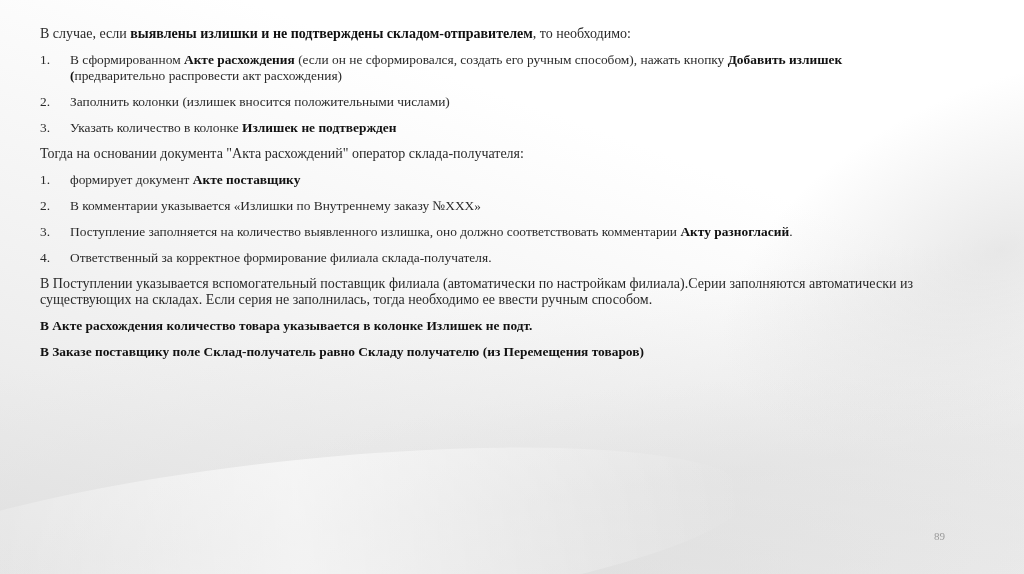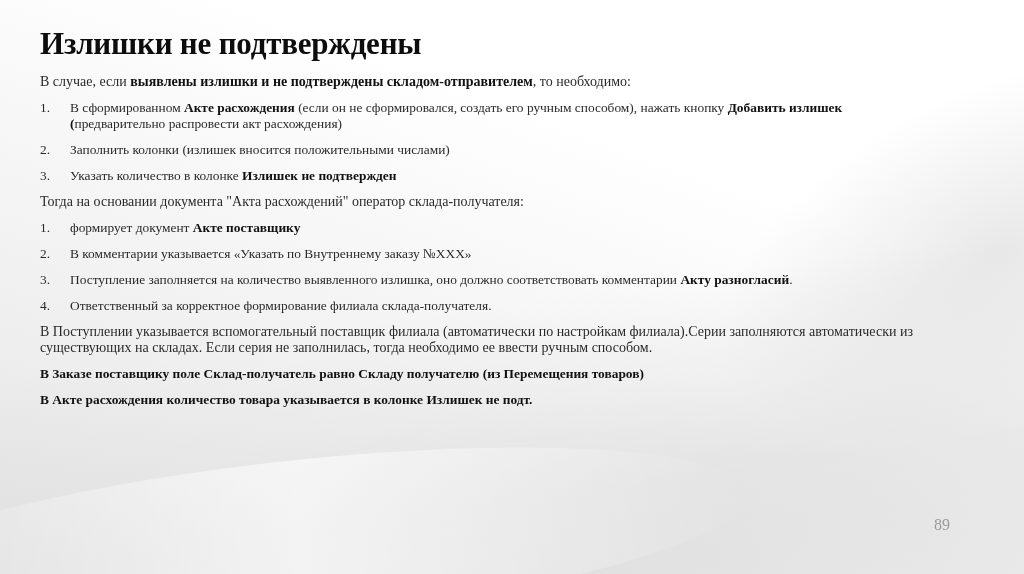--- a/index.html
+++ b/index.html
@@ -80,35 +80,34 @@
   .bold-line {
     font-size: 13.4px;
     font-weight: bold;
     line-height: 16px;
     margin: 0 0 10px 0;
     color: #111;
   }
   .page-num {
     position: absolute;
     left: 934px;
-    top: 516px;
-    font-size: 16px;
+    top: 530px;
+    font-size: 11px;
     color: #9a9a9a;
   }
 </style>
 </head>
 <body>
 
 <div class="slide">
   <div class="swoosh s1"></div>
   <div class="swoosh s2"></div>
   <div class="swoosh s3"></div>
 
   <div class="content">
-    <h1 class="title">Излишки не подтверждены</h1>
 
     <p class="para"><span>В случае, если </span><b>выявлены излишки и не подтверждены складом-отправителем</b><span>, то необходимо:</span></p>
 
     <div class="list">
       <div class="item">
         <span class="num">1.</span>
         <span class="txt"><span>В сформированном </span><b>Акте расхождения</b><span> (если он не сформировался, создать его ручным способом), нажать кнопку </span><b>Добавить излишек (</b><span>предварительно распровести акт расхождения)</span></span>
       </div>
       <div class="item">
         <span class="num">2.</span>
@@ -122,32 +121,32 @@
 
     <p class="para">Тогда на основании документа "Акта расхождений" оператор склада-получателя:</p>
 
     <div class="list">
       <div class="item">
         <span class="num">1.</span>
         <span class="txt"><span>формирует документ </span><b>Акте поставщику</b></span>
       </div>
       <div class="item">
         <span class="num">2.</span>
-        <span class="txt">В комментарии указывается «Указать по Внутреннему заказу №XXX»</span>
+        <span class="txt">В комментарии указывается «Излишки по Внутреннему заказу №XXX»</span>
       </div>
       <div class="item">
         <span class="num">3.</span>
         <span class="txt"><span>Поступление заполняется на количество выявленного излишка, оно должно соответствовать комментарии </span><b>Акту разногласий</b><span>.</span></span>
       </div>
       <div class="item">
         <span class="num">4.</span>
         <span class="txt">Ответственный за корректное формирование филиала склада-получателя.</span>
       </div>
     </div>
 
     <p class="para"><span>В Поступлении указывается </span><span class="u">вспомогательный</span><span> поставщик филиала (автоматически по настройкам филиала).Серии заполняются автоматически из существующих на складах. Если серия не заполнилась, тогда необходимо ее ввести ручным способом.</span></p>
 
+    <p class="bold-line">В Акте расхождения количество товара указывается в колонке Излишек не подт.</p>
     <p class="bold-line">В Заказе поставщику поле Склад-получатель равно Складу получателю (из Перемещения товаров)</p>
-    <p class="bold-line">В Акте расхождения количество товара указывается в колонке Излишек не подт.</p>
   </div>
 
   <div class="page-num">89</div>
 </div>
 
 </body></html>

